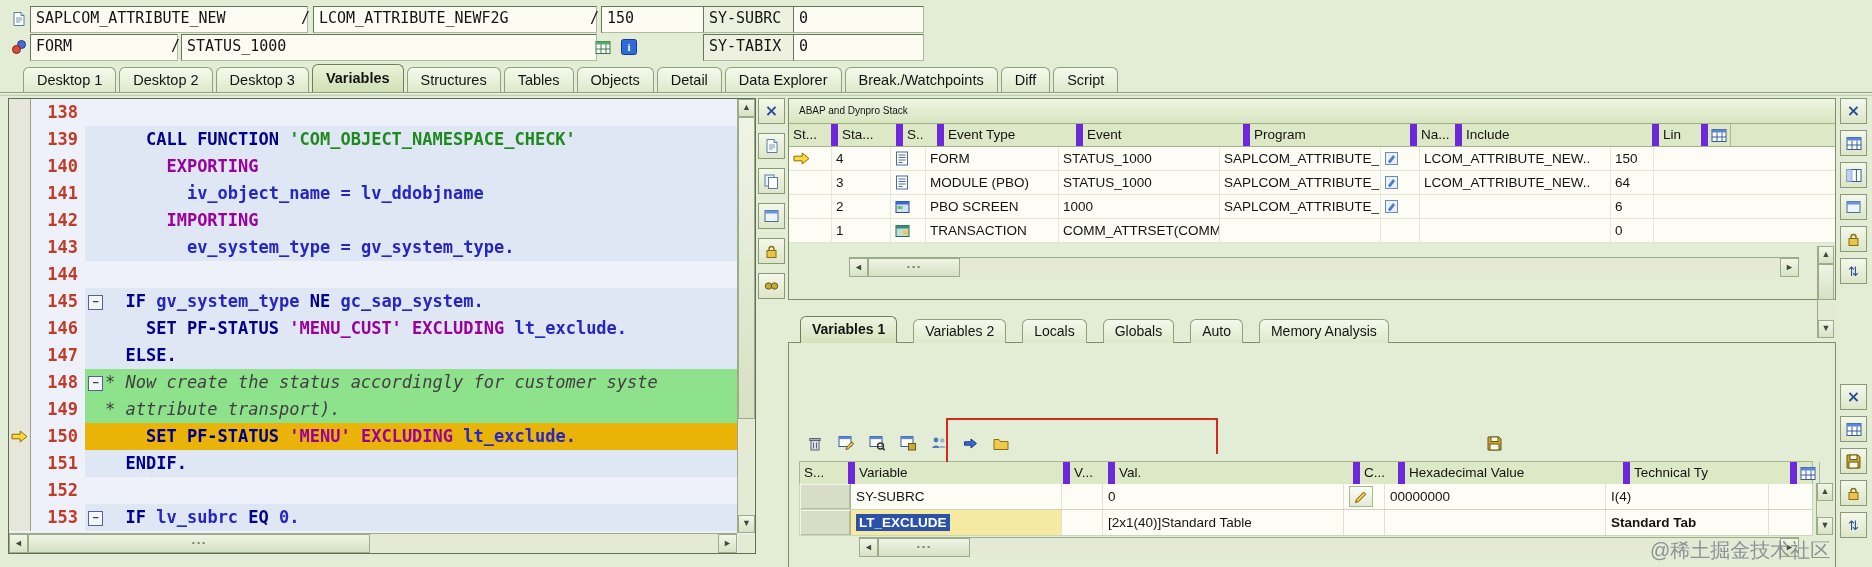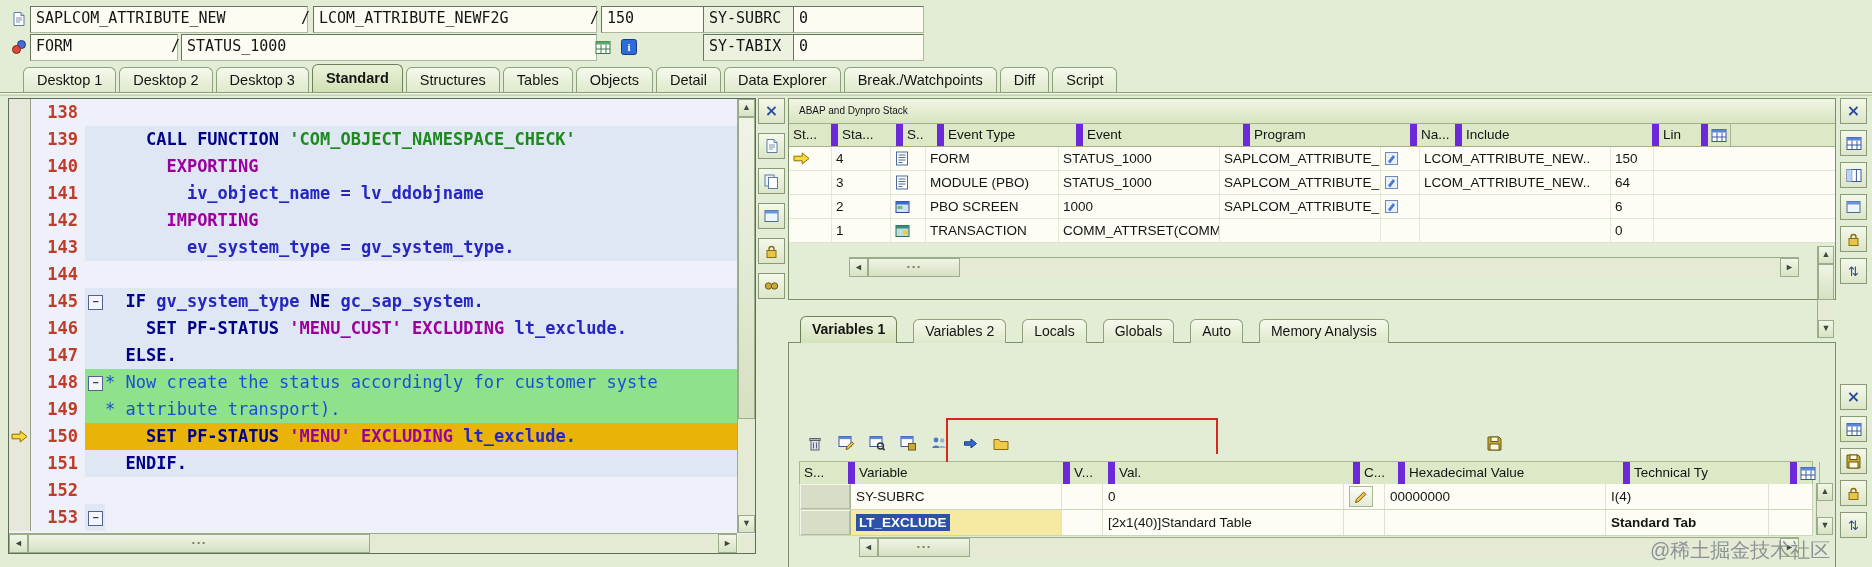--- a/index.html
+++ b/index.html
@@ -38,21 +38,21 @@
   .cl.comment .cl-f,.cl.comment .cl-t{background:#8ee28b}
   .cl.current .cl-f,.cl.current .cl-t{background:#eab308}
   .fold{position:absolute;left:3px;top:7px;width:13px;height:13px;border:1px solid #55628f;background:#f2f5fb;
         font:bold 10px/11px "DejaVu Sans Mono",monospace;text-align:center;color:#333;cursor:pointer}
   .c-kw{color:#000089}
   .c-kw2{color:#99009c}
   .c-id{color:#2626c2}
   .c-pl{color:#2626c2}
   .c-str{color:#1e8a1e}
   .c-str2{color:#99009c}
-  .c-com{color:#1d4ed8;font-weight:normal;}
+  .c-com{color:#404040;font-weight:normal;font-style:italic}
 
   
   .vscroll{position:absolute;display:flex;flex-direction:column;background:#e4ead4;border-left:1px solid #9cab89}
   .hscroll{position:absolute;display:flex;background:#e4ead4;border-top:1px solid #9cab89;height:19px;align-items:stretch}
   .sbtn{width:17px;flex:none;font-size:9px;line-height:17px;text-align:center;color:#3c4a38;
         background:linear-gradient(#f2f6e8,#d8e2c4);border:1px solid #9cab89;cursor:pointer}
   .vscroll .sbtn{width:auto;height:16px;line-height:15px}
   .sthumb{position:relative;flex:none;background:linear-gradient(#f0f4e6,#d6e0c2);border:1px solid #9cab89;cursor:pointer}
   .hscroll .sthumb{width:300px}
   .strack{flex:1}
@@ -162,21 +162,21 @@
         <text x="8" y="12" text-anchor="middle" font-family="Liberation Serif,serif" font-size="11" font-weight="bold" fill="#fff">i</text>
       </svg>
     </span>
   <div class="fld lbl" style="left:703px;top:34px;width:89px">SY-TABIX</div>
   <div class="fld" style="left:793px;top:34px;width:119px">0</div>
 
   <div id="desktop-tabs">
       <div class="tab">Desktop 1</div>
       <div class="tab">Desktop 2</div>
       <div class="tab">Desktop 3</div>
-      <div class="tab active">Standard</div>
+      <div class="tab active">Variables</div>
       <div class="tab">Structures</div>
       <div class="tab">Tables</div>
       <div class="tab">Objects</div>
       <div class="tab">Detail</div>
       <div class="tab">Data Explorer</div>
       <div class="tab">Break./Watchpoints</div>
       <div class="tab">Diff</div>
       <div class="tab">Script</div>
     </div>
   <div class="tabline"></div>
@@ -280,20 +280,21 @@
           <span class="cl-n">152</span>
           <span class="cl-f"></span>
           <span class="cl-t"></span>
         </div>
         <div class="cl shade">
           <span class="cl-m"></span>
           <span class="cl-n">153</span>
           <span class="cl-f">
             <span class="fold">−</span>
           </span>
+          <span class="cl-t"><span class="c-pl">  </span><span class="c-kw">IF</span><span class="c-pl"> </span><span class="c-id">lv_subrc</span><span class="c-pl"> </span><span class="c-kw">EQ</span><span class="c-pl"> </span><span class="c-id">0.</span></span>
         </div>
       </div>
     <div class="vscroll" id="code-vs">
       <span class="sbtn">▲</span>
       <span class="sthumb"></span>
       <span class="strack"></span>
       <span class="sbtn">▼</span>
     </div>
     <div class="hscroll" id="code-hs">
       <span class="sbtn">◄</span>

